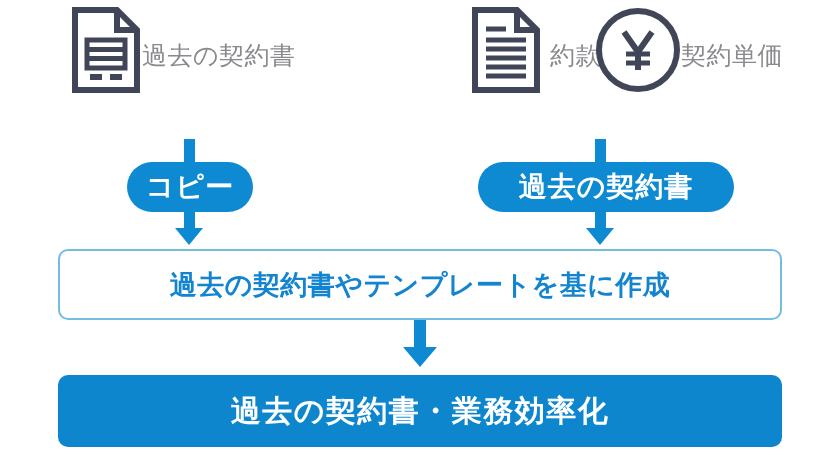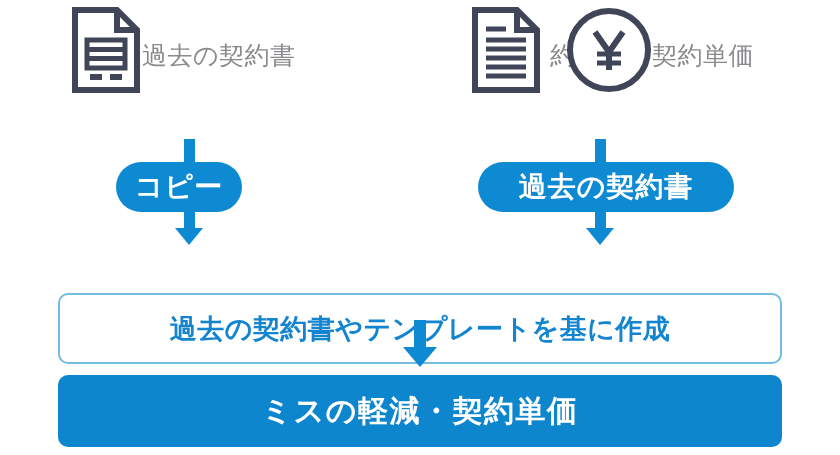--- a/index.html
+++ b/index.html
@@ -142,55 +142,55 @@
         <line x1="16" y1="34" x2="56" y2="34" stroke="#414558" stroke-width="5"></line>
         <line x1="16" y1="43" x2="56" y2="43" stroke="#414558" stroke-width="5"></line>
         <line x1="16" y1="52" x2="56" y2="52" stroke="#414558" stroke-width="5"></line>
         <line x1="16" y1="61" x2="56" y2="61" stroke="#414558" stroke-width="5"></line>
         <line x1="16" y1="70" x2="56" y2="70" stroke="#414558" stroke-width="5"></line>
       </svg>
     </span>
     <span class="src-label">約款</span>
   </div>
 
-  <div class="src-node" style="left:566px; top:6px; width:130px;">
+  <div class="src-node" style="left:595px; top:6px; width:130px;">
     <span class="icon-wrap">
       <svg width="86" height="88" viewBox="0 0 86 88" xmlns="http://www.w3.org/2000/svg">
         <circle cx="43" cy="44" r="39" fill="#ffffff" stroke="#414558" stroke-width="6"></circle>
         <path d="M29 26 L43 46 L57 26" fill="none" stroke="#414558" stroke-width="6" stroke-linecap="butt"></path>
         <line x1="43" y1="44" x2="43" y2="64" stroke="#414558" stroke-width="6"></line>
         <line x1="31" y1="48" x2="55" y2="48" stroke="#414558" stroke-width="5"></line>
         <line x1="31" y1="57" x2="55" y2="57" stroke="#414558" stroke-width="5"></line>
       </svg>
     </span>
     <span class="src-label">契約単価</span>
   </div>
 
   <div class="vline" style="left:184px; top:139px; width:11px; height:28px;"></div>
 
   <div class="vline" style="left:595px; top:139px; width:11px; height:28px;"></div>
 
-  <div class="pill" style="left:116px; top:162px; width:126px; height:50px;">
+  <div class="pill" style="left:127px; top:162px; width:126px; height:50px;">
     <span>コピー</span>
   </div>
 
   <div class="pill" style="left:478px; top:162px; width:256px; height:50px;">
     <span>過去の契約書</span>
   </div>
 
   <div class="arrow-stem" style="left:184px; top:207px; width:11px; height:24px;"></div>
   <div class="arrow-head" style="left:175px; top:228px;"></div>
 
   <div class="arrow-stem" style="left:595px; top:207px; width:11px; height:24px;"></div>
   <div class="arrow-head" style="left:586px; top:228px;"></div>
 
-  <div class="outline-box" style="left:58px; top:249px; width:724px; height:71px;margin-top:44px;">
+  <div class="outline-box" style="left:58px; top:249px; width:724px; height:71px;">
     <span class="outline-box-text">過去の契約書やテンプレートを基に作成</span>
   </div>
 
   <div class="arrow-stem" style="left:414px; top:320px; width:12px; height:30px;"></div>
   <div class="arrow-head big" style="left:403px; top:347px;"></div>
 
   <div class="filled-box" style="left:58px; top:375px; width:724px; height:72px;">
-    <span class="filled-box-text">ミスの軽減・契約単価</span>
+    <span class="filled-box-text">過去の契約書・業務効率化</span>
   </div>
 
 </div>
 
 </body></html>

